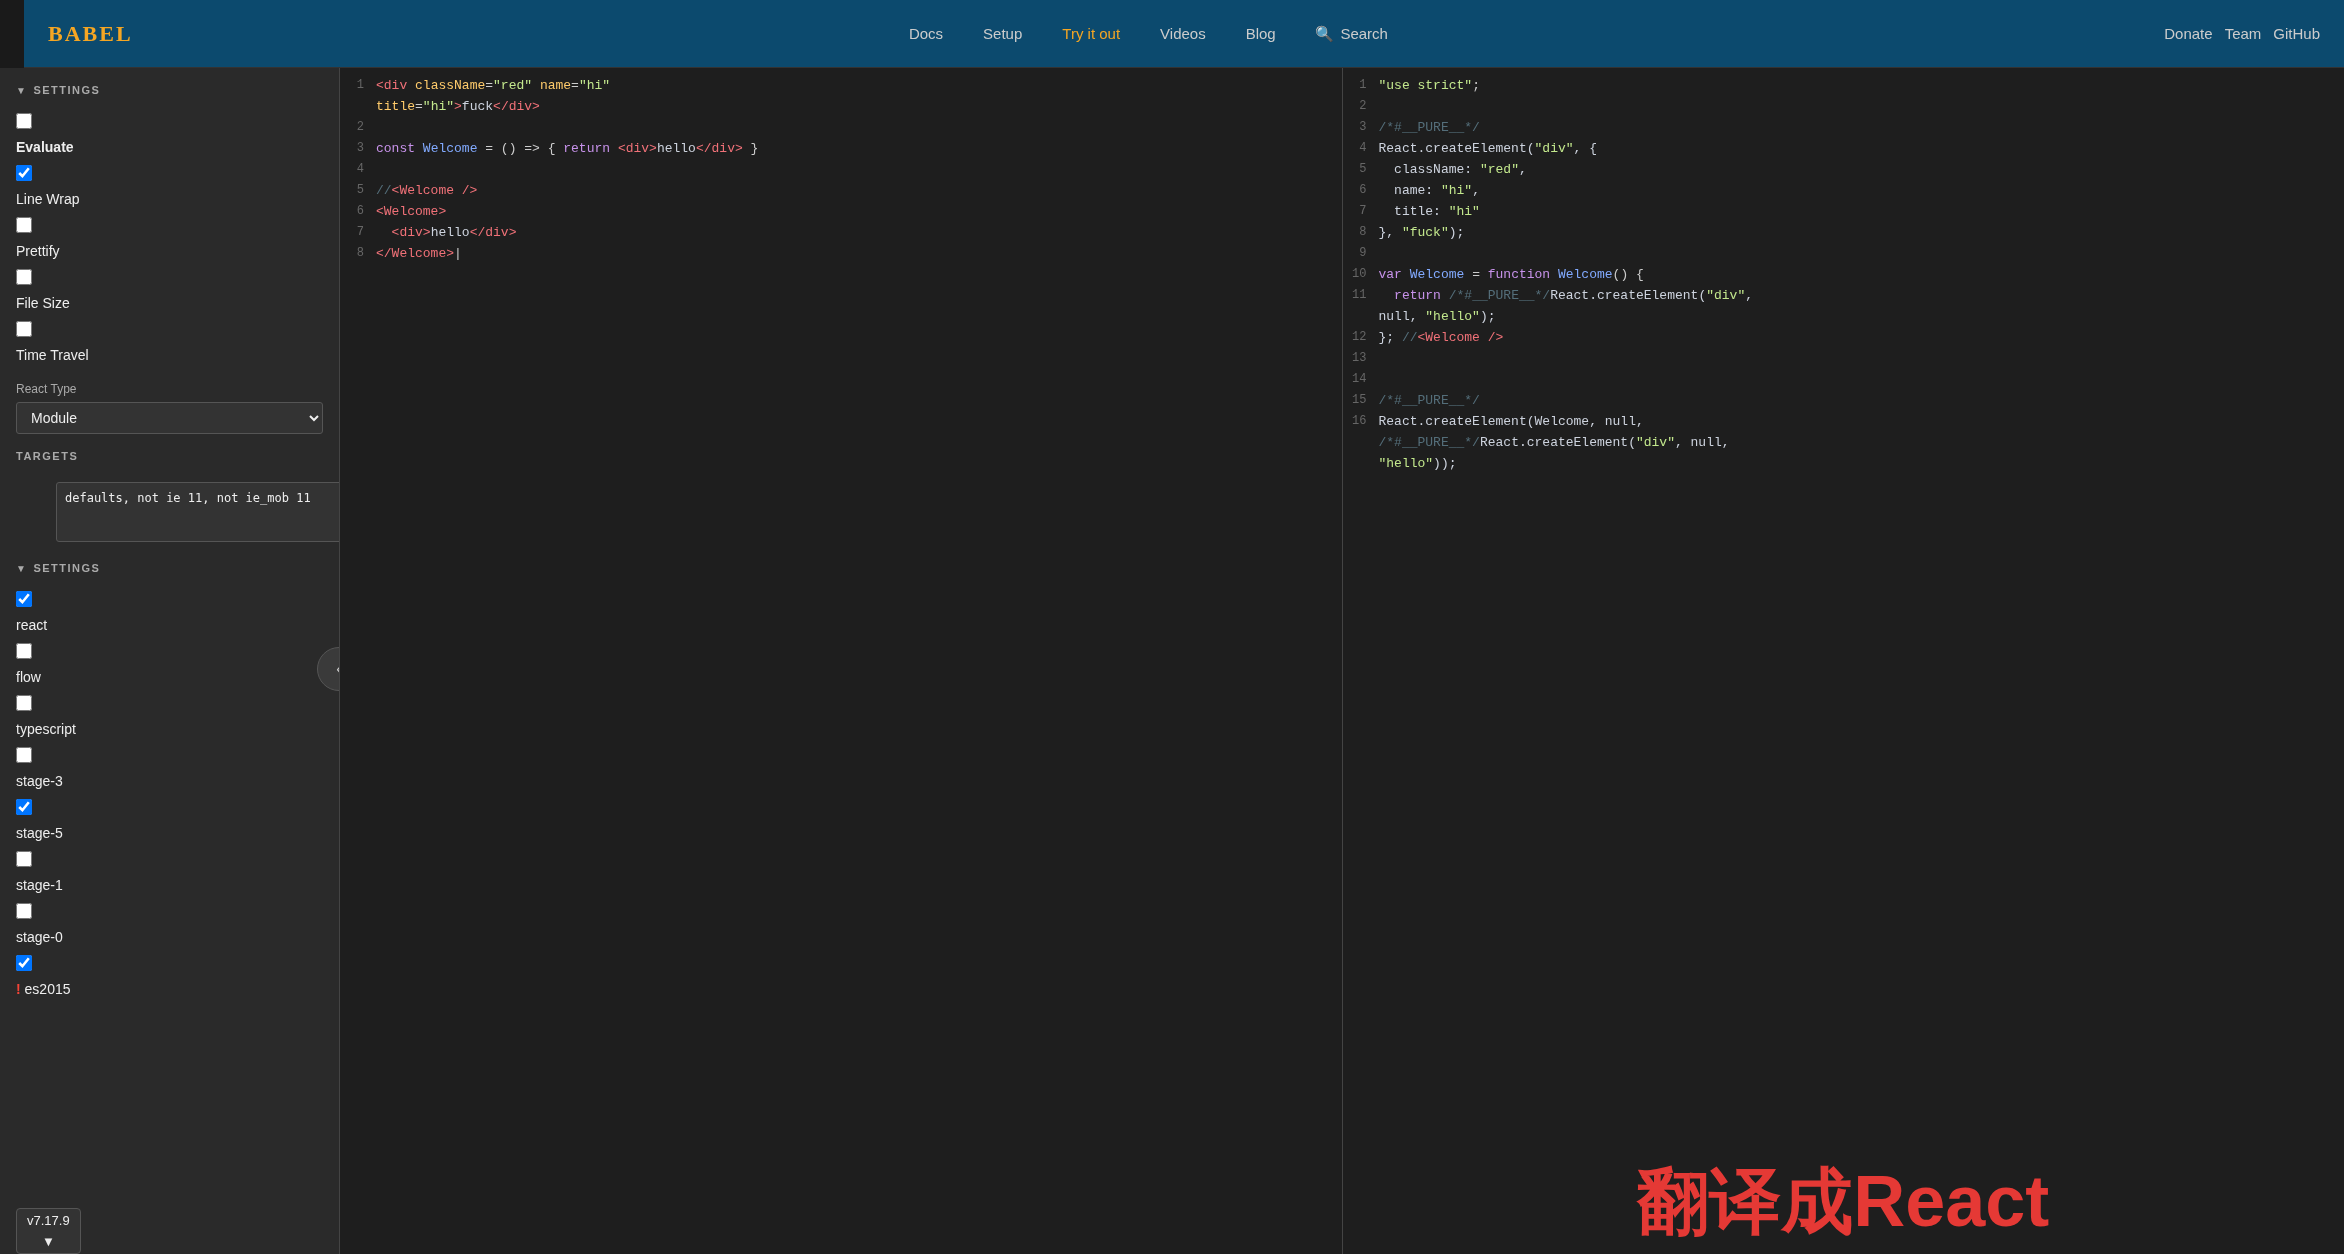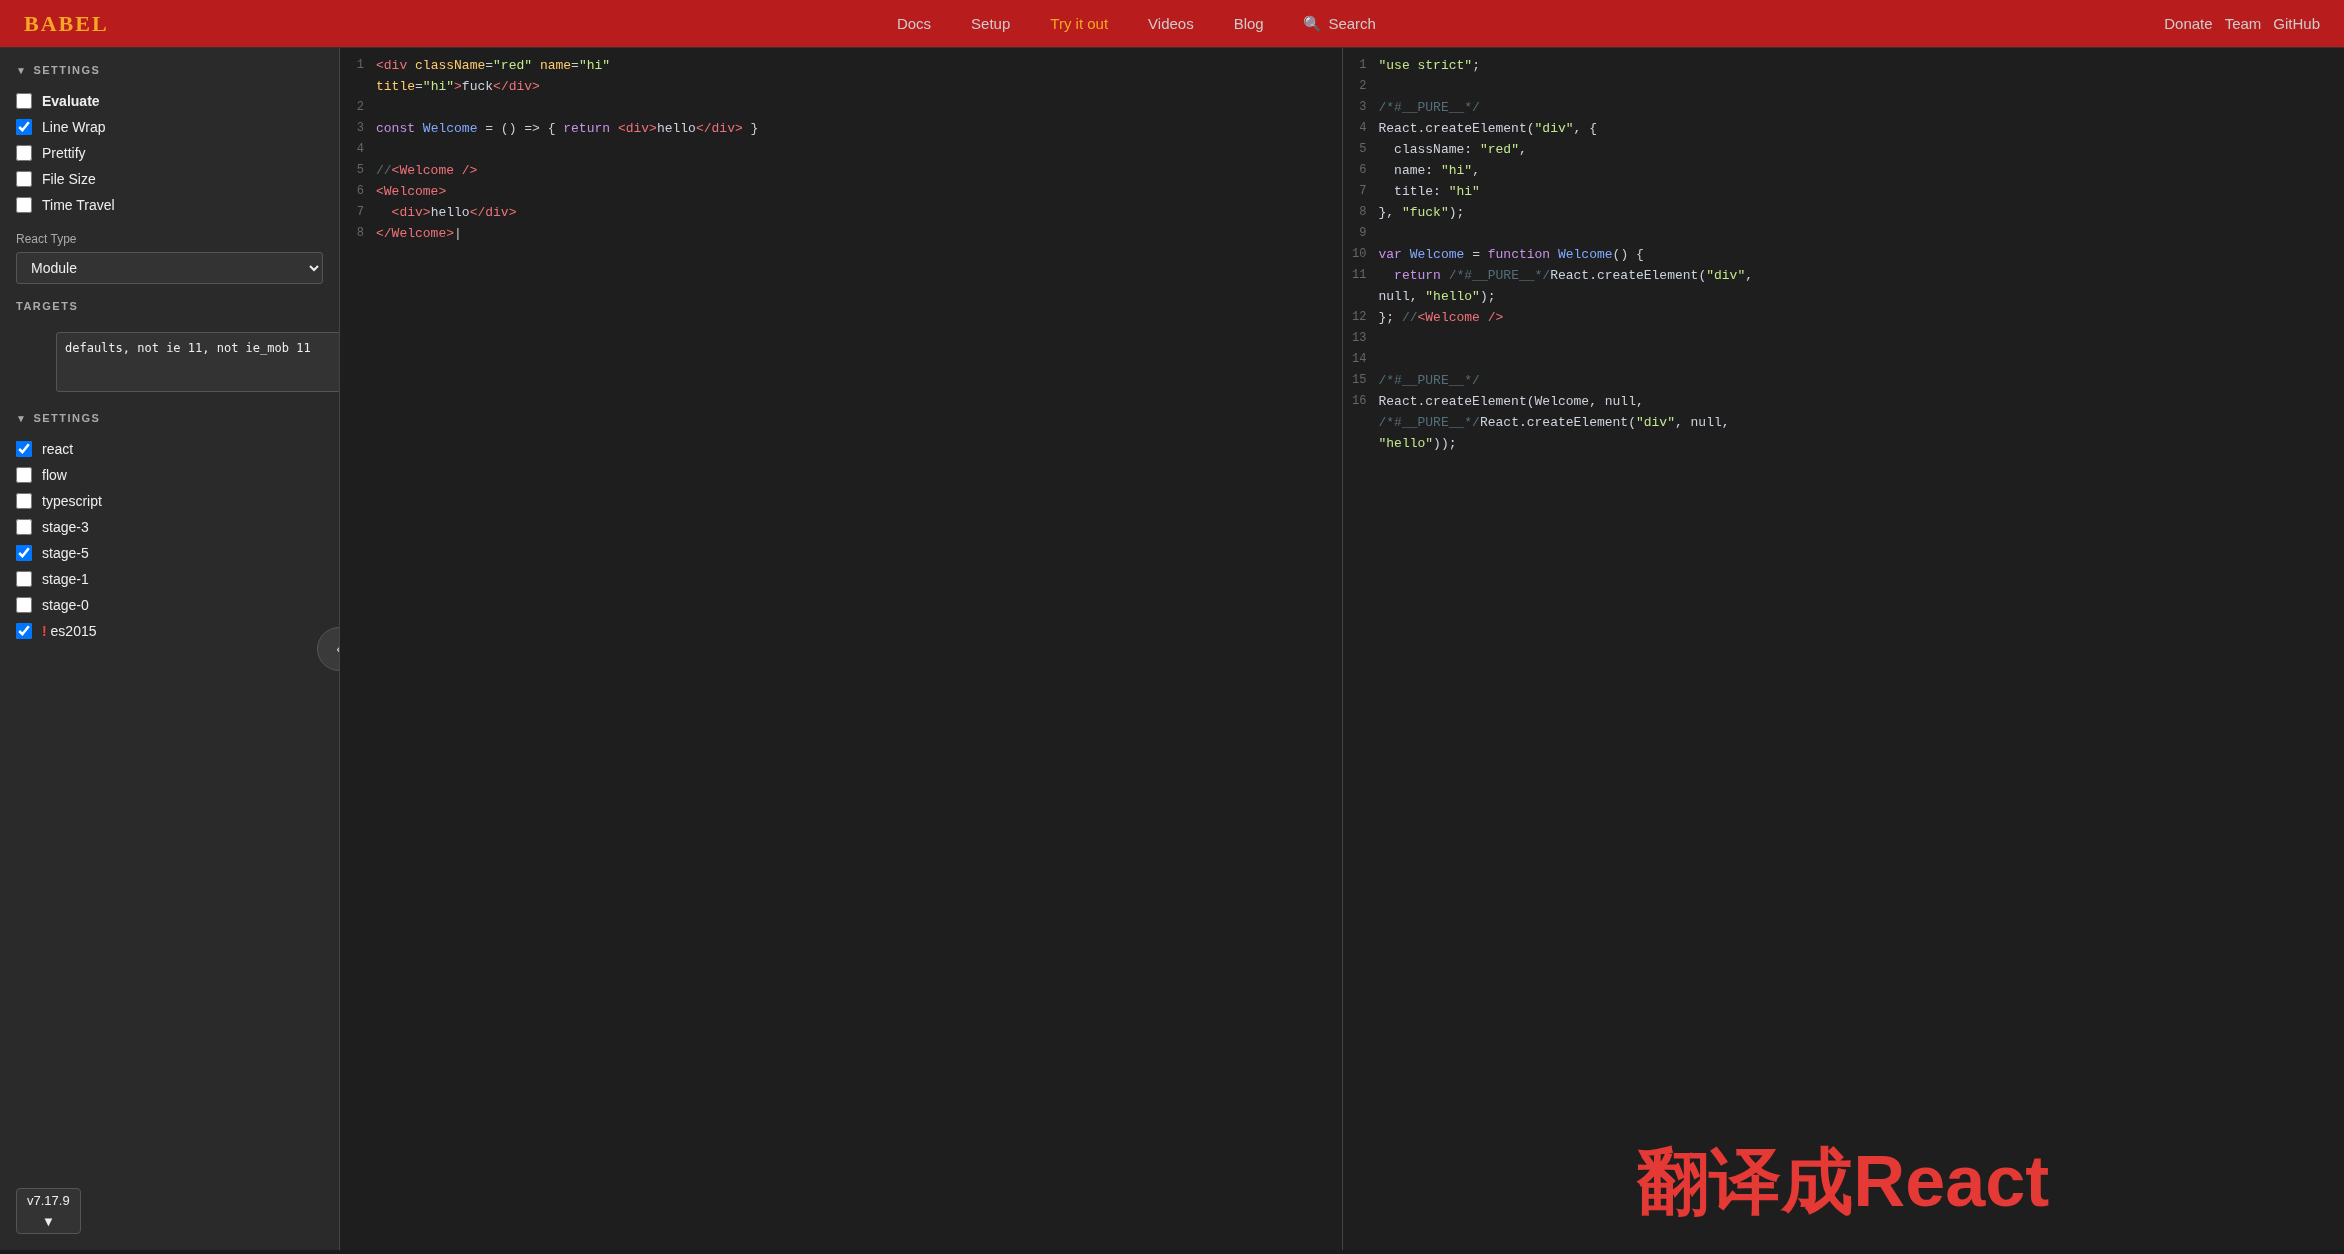--- a/index.html
+++ b/index.html
@@ -2,25 +2,26 @@
 <html><head>
   <meta charset="utf-8">
   <style>
     * { box-sizing: border-box; margin: 0; padding: 0; }
     body { font-family: sans-serif; background: #1a1a1a; color: #fff; height: 100vh; overflow: hidden; }
 
     
     #header {
       display: flex;
       align-items: center;
-      background: #b91c1c;
-      height: 48px;
+      background: #0c4a6e;
+      height: 68px;
       padding: 0 24px;
       border-bottom: 1px solid #333;
       gap: 32px;
+      margin-left: 24px;
     }
     #logo {
       font-size: 22px;
       font-weight: bold;
       color: #f5a623;
       letter-spacing: 2px;
       font-family: serif;
       text-transform: uppercase;
     }
     .nav-links {
@@ -79,20 +80,21 @@
       gap: 6px;
     }
     .chevron-icon { font-size: 10px; color: #aaa; }
 
     .checkbox-row {
       display: flex;
       align-items: flex-start;
       gap: 10px;
       padding: 5px 0;
       cursor: pointer;
+      flex-direction: column;
     }
     .checkbox-row input[type="checkbox"] {
       width: 16px;
       height: 16px;
       cursor: pointer;
     }
     .checkbox-label {
       font-size: 14px;
       color: #eee;
       cursor: pointer;

